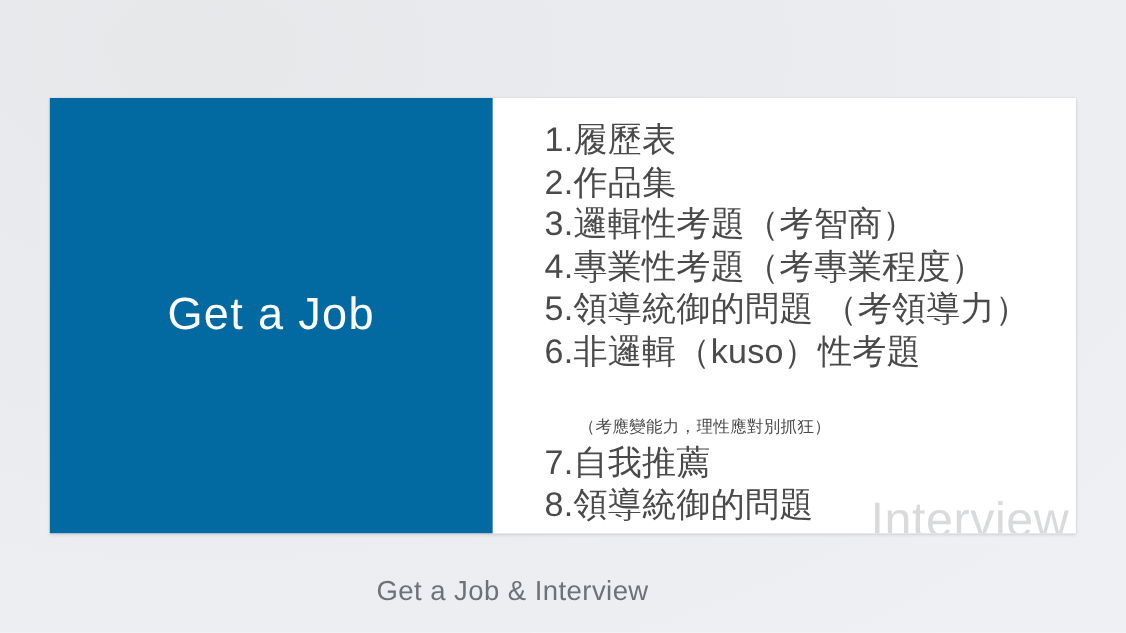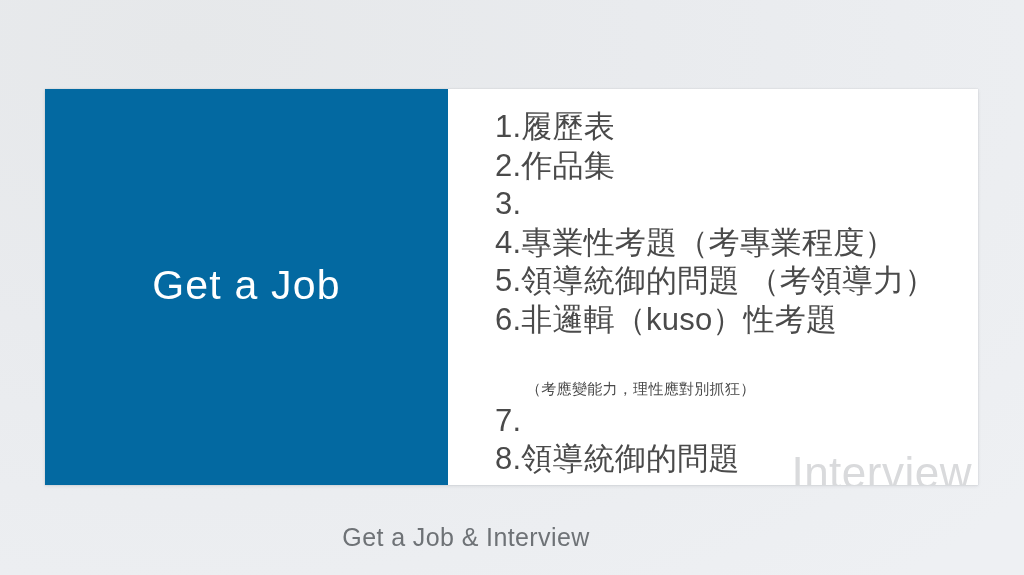--- a/index.html
+++ b/index.html
@@ -153,20 +153,21 @@
           <span class="item-text">履歷表</span>
         </li>
 
         <li class="list-item">
           <span class="item-num">2.</span>
           <span class="item-text">作品集</span>
         </li>
 
         <li class="list-item">
           <span class="item-num">3.</span>
+          <span class="item-text">邏輯性考題（考智商）</span>
         </li>
 
         <li class="list-item">
           <span class="item-num">4.</span>
           <span class="item-text">專業性考題（考專業程度）</span>
         </li>
 
         <li class="list-item">
           <span class="item-num">5.</span>
           <span class="item-text">領導統御的問題 （考領導力）</span>
@@ -176,20 +177,21 @@
           <span class="item-num">6.</span>
           <span class="item-text">非邏輯（kuso）性考題</span>
         </li>
 
         <li>
           <span class="sub-note">（考應變能力，理性應對別抓狂）</span>
         </li>
 
         <li class="list-item">
           <span class="item-num">7.</span>
+          <span class="item-text">自我推薦</span>
         </li>
 
         <li class="list-item">
           <span class="item-num">8.</span>
           <span class="item-text">領導統御的問題</span>
         </li>
 
       </ol>
 
       <div id="watermark">Interview</div>

